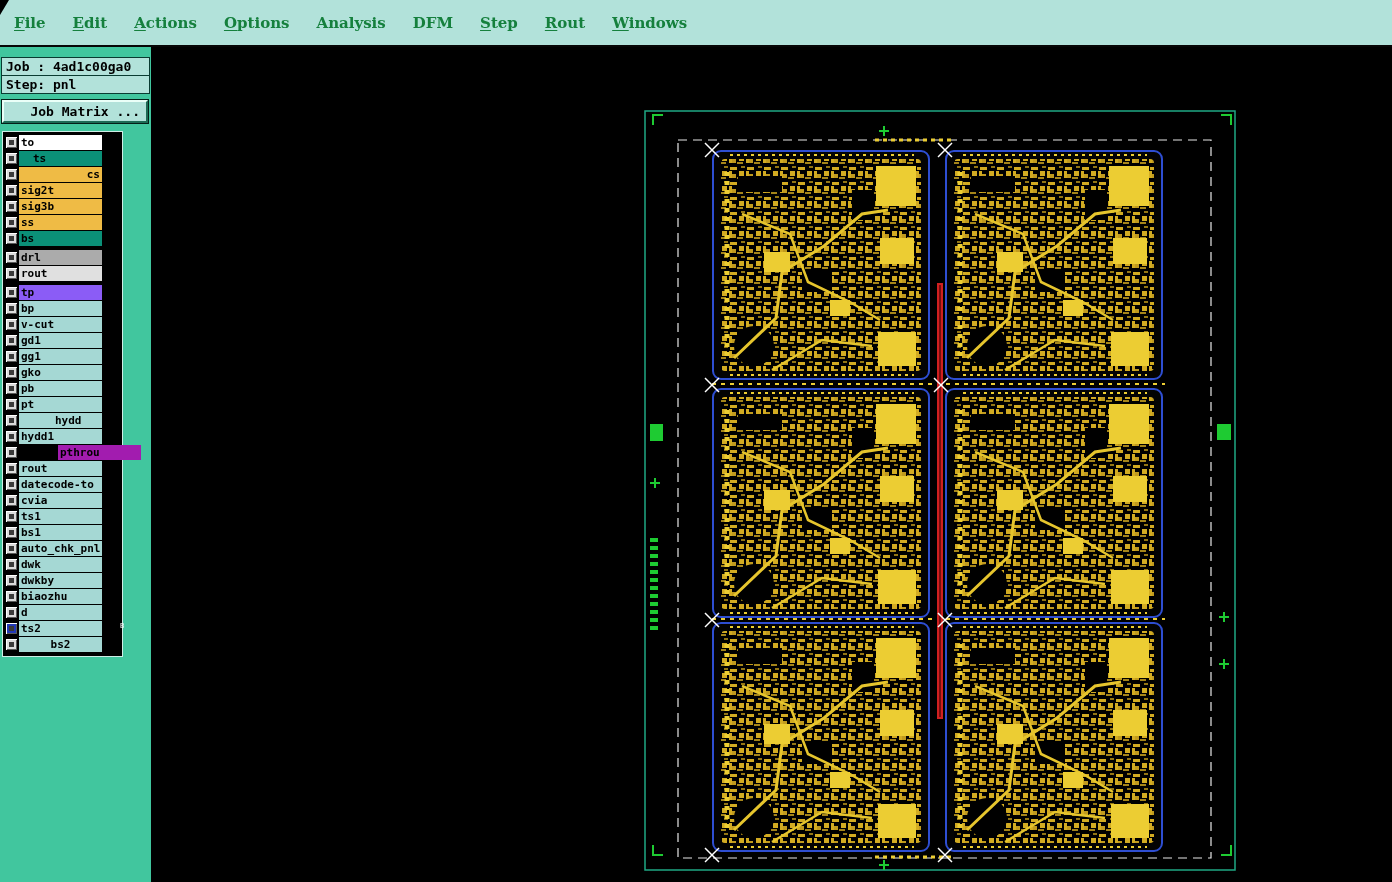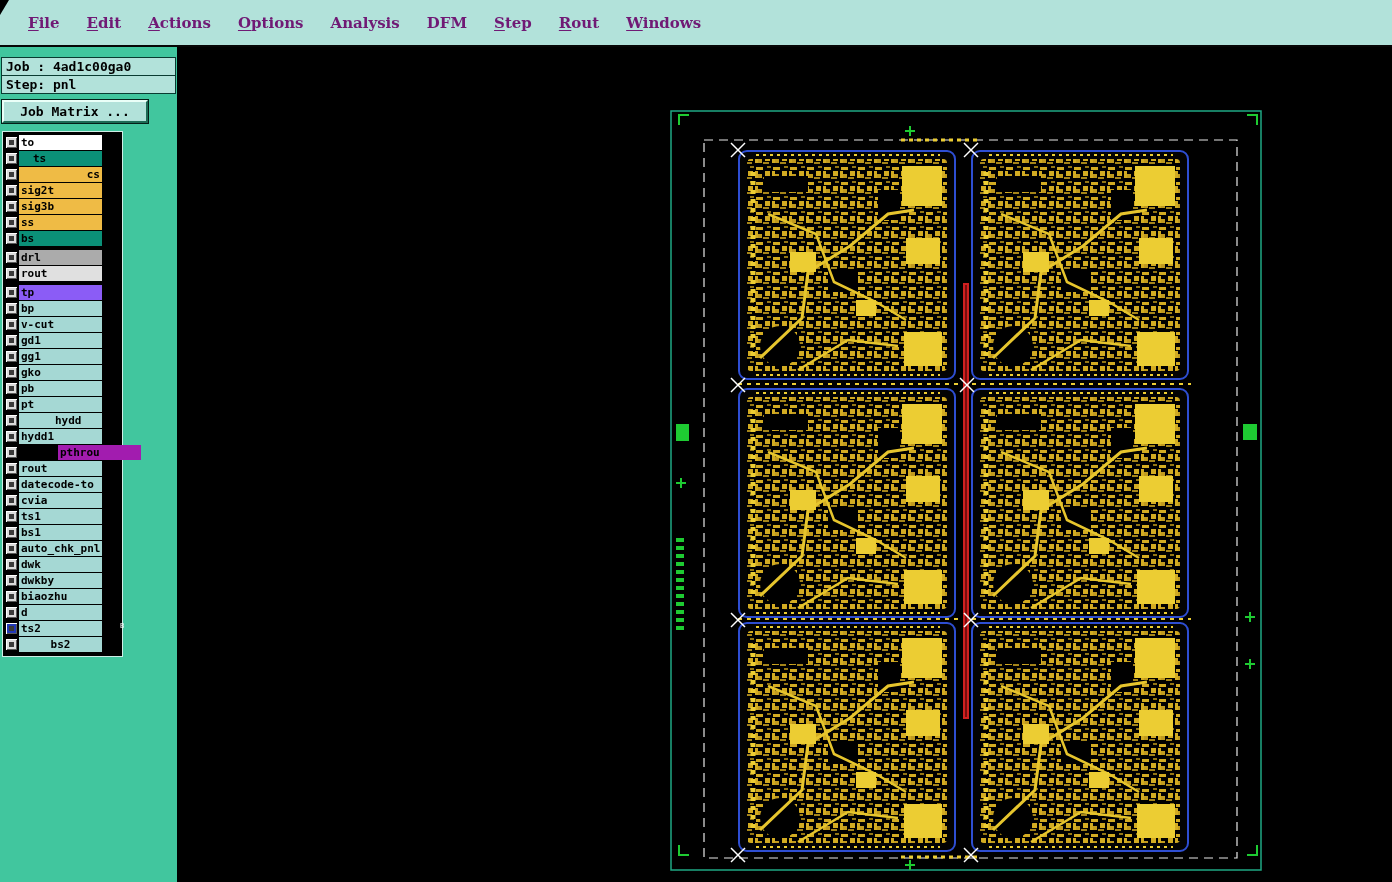--- a/index.html
+++ b/index.html
@@ -3,36 +3,36 @@
 <meta charset="utf-8">
 <style>
   * { margin:0; padding:0; box-sizing:border-box; }
   html,body { width:1392px; height:882px; background:#000; overflow:hidden;
               font-family:"DejaVu Sans Mono", monospace; }
   .app { position:relative; width:1392px; height:882px; }
 
   
   .menubar { position:absolute; top:0; left:0; width:1392px; height:47px;
              background:#b2e2da; border-bottom:2px solid #060606;
-             display:flex; align-items:center; gap:27px; padding-left:28px;
-             font-family:"DejaVu Serif", serif; font-size:15px; font-weight:600; color:#701a75; }
+             display:flex; align-items:center; gap:27px; padding-left:14px;
+             font-family:"DejaVu Serif", serif; font-size:15px; font-weight:600; color:#15803d; }
   .menu-item { cursor:default; white-space:nowrap; }
   .menu-item .u { text-decoration:underline; text-underline-offset:2px; }
   .corner-glyph { position:absolute; top:0; left:0; width:0; height:0;
                   border-left:9px solid #000; border-bottom:15px solid transparent; }
 
   
   .main { position:absolute; top:47px; left:0; width:1392px; height:835px; display:flex; }
-  .sidebar { width:177px; height:835px; background:#41c69e; flex:none; position:relative; }
+  .sidebar { width:151px; height:835px; background:#41c69e; flex:none; position:relative; }
 
   .job-box { margin:10px 1px 0 1px; background:#b2e2da; border:1px solid #093b31; }
   .job-row, .step-row { padding:1px 4px; font-size:13px; font-weight:bold; color:#000; white-space:nowrap; }
   .job-row { border-bottom:1px solid #093b31; }
 
-  .job-matrix { display:block; margin:6px 1px 0 2px; width:146px; text-align:center;
+  .job-matrix { display:block; margin:6px 1px 0 2px; width:146px; text-align:right;
                 padding:2px 6px; font-family:"DejaVu Sans Mono", monospace;
                 font-size:13px; font-weight:bold; color:#000; background:#b2e2da;
                 border:2px solid; border-color:#eafff8 #1d6b55 #1d6b55 #eafff8;
                 outline:1px solid #041f18; cursor:pointer; }
 
   .layer-list { margin:8px 0 0 2px; width:121px; background:#000;
                 border:1px solid #cfeee6; padding:3px 2px; }
   .layer-group { margin-bottom:4px; }
   .layer-group:last-child { margin-bottom:0; }
   .layer-row { position:relative; height:15px; margin-bottom:1px; }

